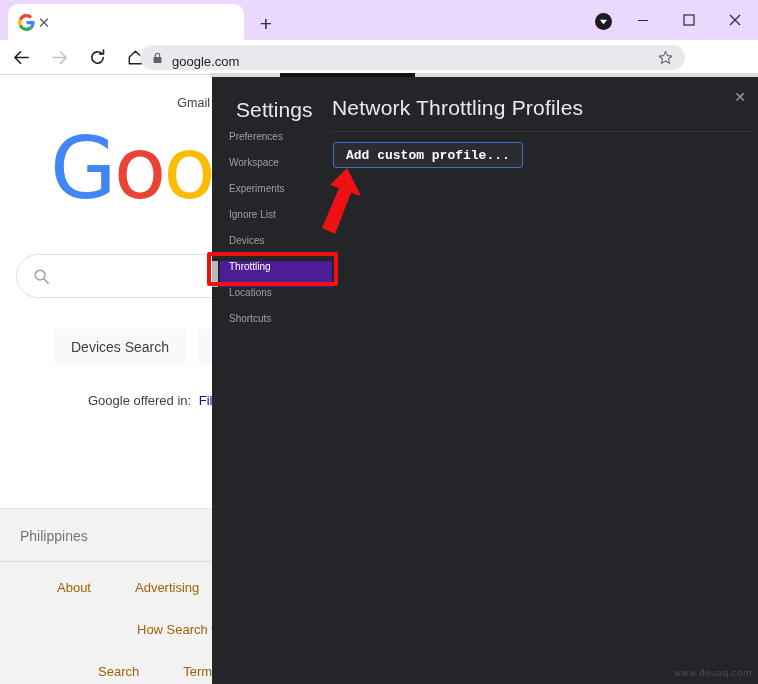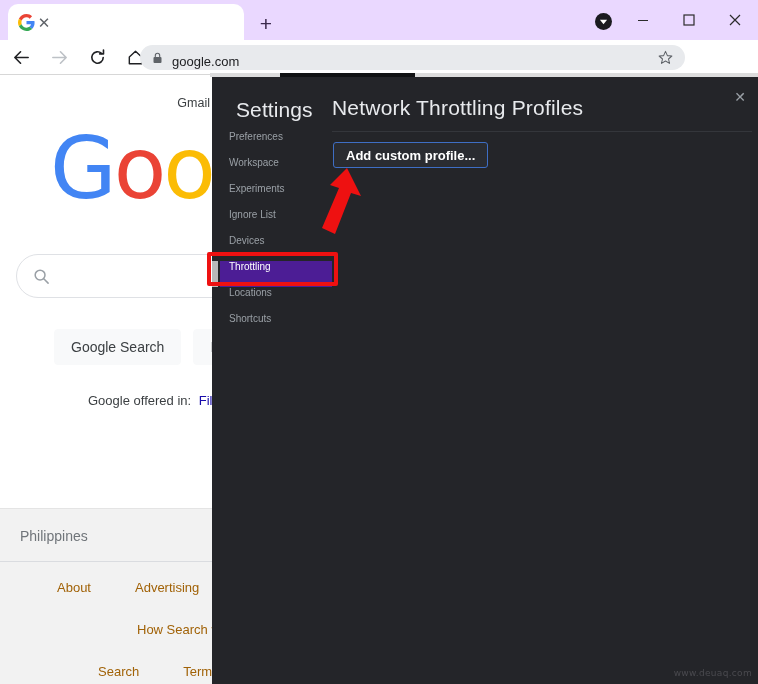--- a/index.html
+++ b/index.html
@@ -172,21 +172,21 @@
   .dt-main { position:absolute; left: 120px; top: 0; right: 0; bottom: 0; }
   .dt-main-title {
     position:absolute; left: 0; top: 19px;
     font-size: 21px; color:#e8eaed; font-weight:400; letter-spacing:.2px; white-space:nowrap;
   }
   .dt-main-div { position:absolute; left: 0; top: 54px; width: 420px; height:1px; background:#34363b; }
   .dt-addbtn {
     position:absolute; left: 1px; top: 65px; height: 26px; padding: 0 12px;
     background:#2a2c31; border:1px solid #3e6ec4; border-radius: 3px;
     display:flex; align-items:center; justify-content:center;
-    font-size: 13px; font-weight: bold; color:#ffffff; white-space:nowrap;
+    font-size: 13px; font-weight: bold; color:#ffffff; white-space:nowrap;font-family:Liberation Mono, monospace;
   }
 
   
   .anno-rect {
     position:absolute; left: 207px; top: 252px; width: 131px; height: 34px;
     border: 4px solid #ee1111; border-radius: 2px; pointer-events:none;
   }
   .anno-arrow { position:absolute; left: 313px; top: 166px; width: 52px; height: 72px; pointer-events:none; }
 
   .watermark {
@@ -297,21 +297,21 @@
     <div class="searchbar">
       <span class="sicon">
         <svg width="17" height="17" viewBox="0 0 18 18">
             <circle cx="7.5" cy="7.5" r="5.2" fill="none" stroke="#9aa0a6" stroke-width="1.6"></circle>
             <path d="M11.4 11.4 L16 16" stroke="#9aa0a6" stroke-width="1.6" stroke-linecap="round"></path>
           </svg>
       </span>
     </div>
 
     <div class="btnrow">
-      <div class="gbtn">Google Search</div>
+      <div class="gbtn">Devices Search</div>
       <div class="gbtn">I'm Feeling Lucky</div>
     </div>
 
     <div class="offered">
       <span>Google offered in:</span>
       <a href="#">Filipino</a>
     </div>
 
     <div class="footer">
       <div class="footer-country">Philippines</div>

